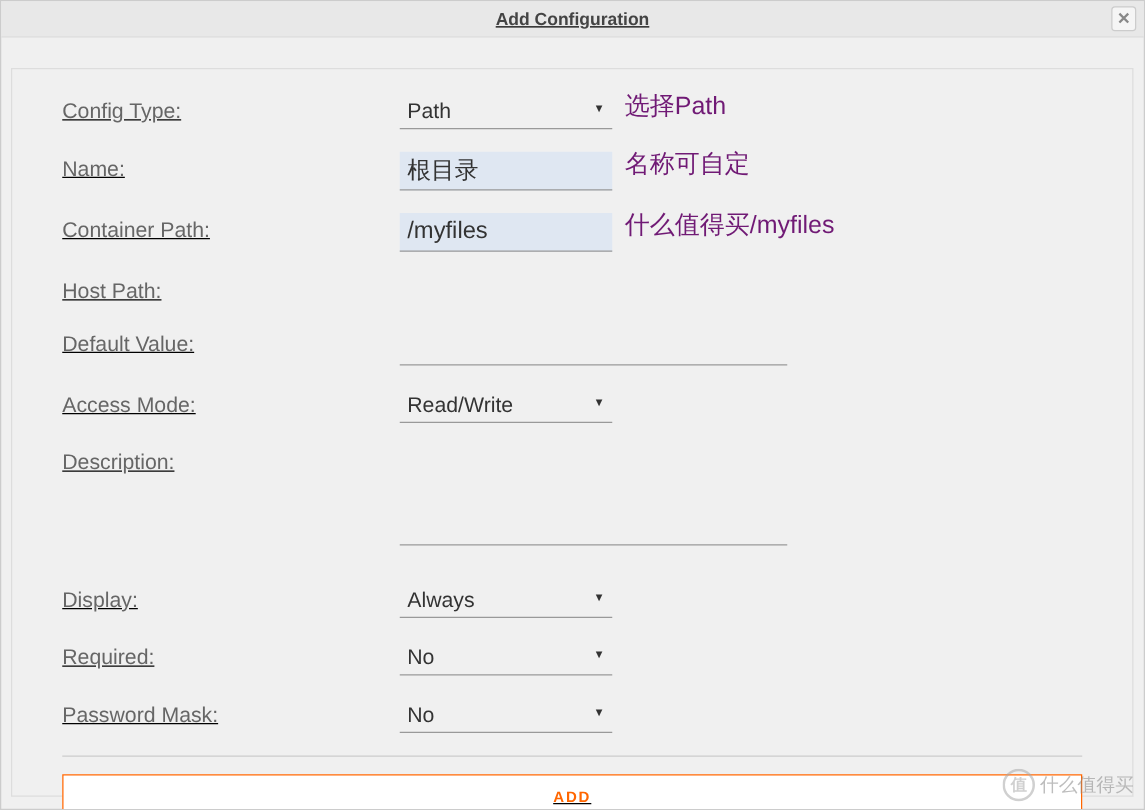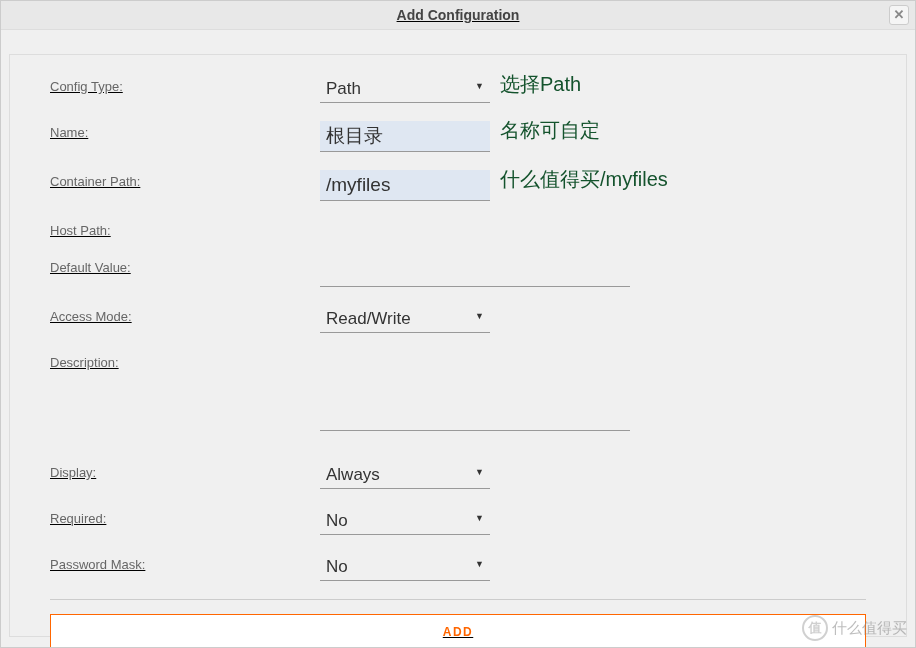--- a/index.html
+++ b/index.html
@@ -64,21 +64,21 @@
       position: relative;
     }
     .form-row {
       display: flex;
       align-items: flex-start;
       margin-bottom: 18px;
       position: relative;
     }
     .form-label {
       width: 270px;
-      font-size: 13px;
+      font-size: 17px;
       color: #666;
       padding-top: 4px;
       flex-shrink: 0;
     }
     .form-control-wrap {
       position: relative;
     }
     .form-input {
       width: 170px;
       padding: 4px 6px;
@@ -119,21 +119,21 @@
     .select-arrow {
       position: absolute;
       right: 6px;
       top: 6px;
       font-size: 9px;
       color: #333;
       pointer-events: none;
     }
     .annotation {
       position: absolute;
-      color: #14532d;
+      color: #701a75;
       font-size: 20px;
       font-family: "Microsoft YaHei", SimSun, sans-serif;
       white-space: nowrap;
       pointer-events: none;
     }
     .dialog-footer {
       border-top: 1px solid #ccc;
       padding-top: 14px;
       margin-top: 4px;
       display: flex;

